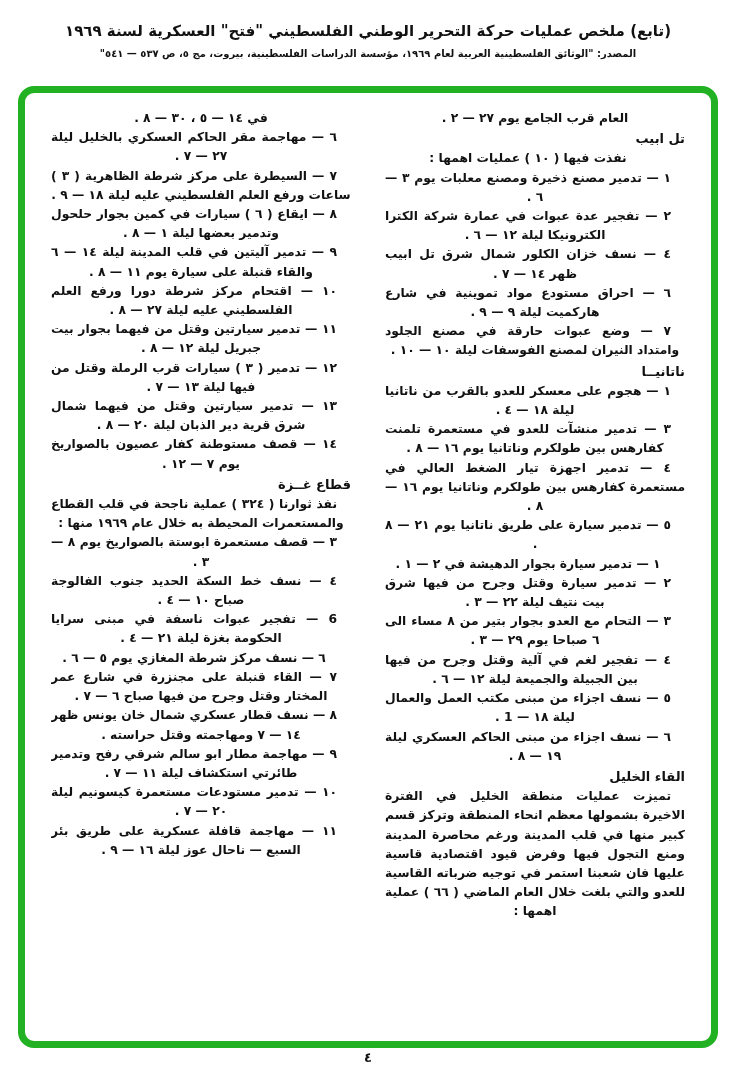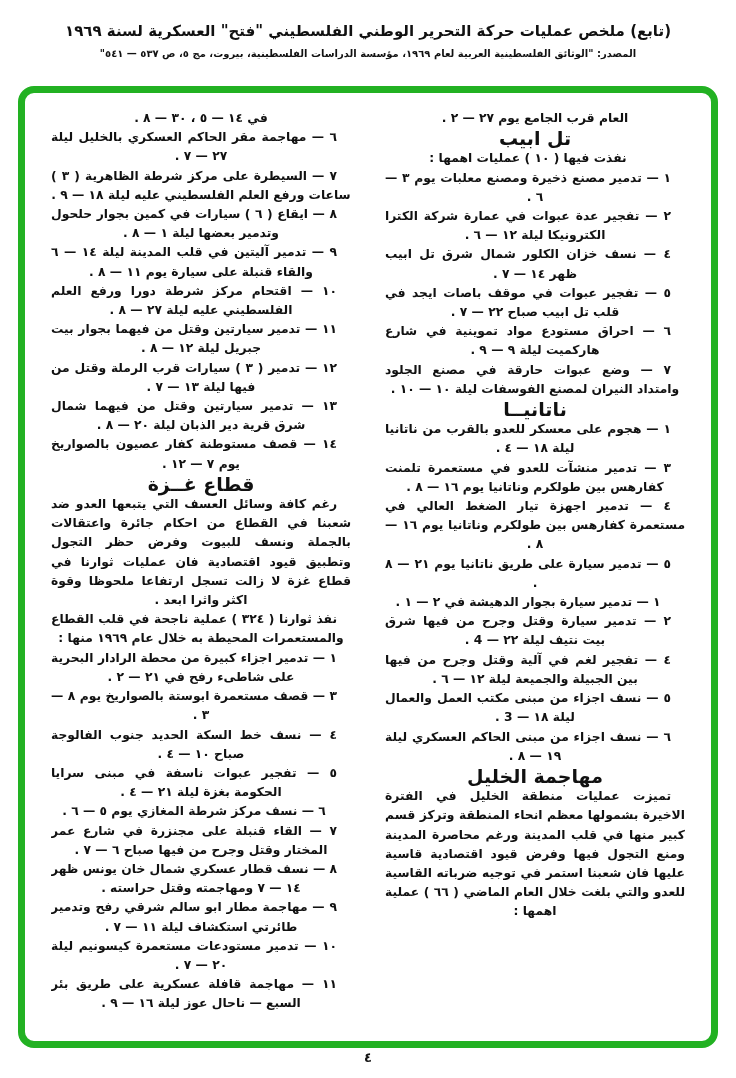--- a/index.html
+++ b/index.html
@@ -58,23 +58,23 @@
   .blk-item, .blk-para {
     text-indent: 14px;
     text-align: justify;
     text-align-last: center;
   }
   .blk-cont {
     text-indent: 0;
     text-align: center;
   }
   .blk-heading {
-    font-size: 19px;
+    font-size: 13px;
     font-weight: bold;
-    text-align: center;
+    text-align: right;
     text-indent: 0;
     margin: 1px 0;
   }
 
   .page-number {
     position: absolute;
     top: 1050px; left: 0;
     width: 100%;
     text-align: center;
     font-size: 13px;
@@ -92,54 +92,52 @@
 
   <div class="frame" style="border-color: rgb(34, 177, 34);">
     <div class="columns">
       <div class="col">
           <div class="blk blk-cont">العام قرب الجامع يوم ٢٧ — ٢ .</div>
           <div class="blk blk-heading">تل ابيب</div>
           <div class="blk blk-para">نفذت فيها ( ١٠ ) عمليات اهمها :</div>
           <div class="blk blk-item">١ — تدمير مصنع ذخيرة ومصنع معلبات يوم ٣ — ٦ .</div>
           <div class="blk blk-item">٢ — تفجير عدة عبوات في عمارة شركة الكترا الكترونيكا ليلة ١٢ — ٦ .</div>
           <div class="blk blk-item">٤ — نسف خزان الكلور شمال شرق تل ابيب ظهر ١٤ — ٧ .</div>
-          <div class="blk blk-item">٥ — تفجير عبوات في موقف باصات ايجد في قلب تل ابيب صباح ٢٢ — ٧ .</div>
           <div class="blk blk-item">٦ — احراق مستودع مواد تموينية في شارع هاركميت ليلة ٩ — ٩ .</div>
           <div class="blk blk-item">٧ — وضع عبوات حارقة في مصنع الجلود وامتداد النيران لمصنع الفوسفات ليلة ١٠ — ١٠ .</div>
           <div class="blk blk-heading">ناتانيــا</div>
           <div class="blk blk-item">١ — هجوم على معسكر للعدو بالقرب من ناتانيا ليلة ١٨ — ٤ .</div>
           <div class="blk blk-item">٣ — تدمير منشآت للعدو في مستعمرة تلمنت كفارهس بين طولكرم وناتانيا يوم ١٦ — ٨ .</div>
           <div class="blk blk-item">٤ — تدمير اجهزة تيار الضغط العالي في مستعمرة كفارهس بين طولكرم وناتانيا يوم ١٦ — ٨ .</div>
           <div class="blk blk-item">٥ — تدمير سيارة على طريق ناتانيا يوم ٢١ — ٨ .</div>
           <div class="blk blk-item">١ — تدمير سيارة بجوار الدهيشة في ٢ — ١ .</div>
-          <div class="blk blk-item">٢ — تدمير سيارة وقتل وجرح من فيها شرق بيت نتيف ليلة ٢٢ — 4 .</div>
+          <div class="blk blk-item">٢ — تدمير سيارة وقتل وجرح من فيها شرق بيت نتيف ليلة ٢٢ — ٣ .</div>
+          <div class="blk blk-item">٣ — التحام مع العدو بجوار بتير من ٨ مساء الى ٦ صباحا يوم ٢٩ — ٣ .</div>
           <div class="blk blk-item">٤ — تفجير لغم في آلية وقتل وجرح من فيها بين الجبيلة والجميعة ليلة ١٢ — ٦ .</div>
-          <div class="blk blk-item">٥ — نسف اجزاء من مبنى مكتب العمل والعمال ليلة ١٨ — 3 .</div>
+          <div class="blk blk-item">٥ — نسف اجزاء من مبنى مكتب العمل والعمال ليلة ١٨ — 1 .</div>
           <div class="blk blk-item">٦ — نسف اجزاء من مبنى الحاكم العسكري ليلة ١٩ — ٨ .</div>
-          <div class="blk blk-heading">مهاجمة الخليل</div>
+          <div class="blk blk-heading">القاء الخليل</div>
           <div class="blk blk-para">تميزت عمليات منطقة الخليل في الفترة الاخيرة بشمولها معظم انحاء المنطقة وتركز قسم كبير منها في قلب المدينة ورغم محاصرة المدينة ومنع التجول فيها وفرض قيود اقتصادية قاسية عليها فان شعبنا استمر في توجيه ضرباته القاسية للعدو والتي بلغت خلال العام الماضي ( ٦٦ ) عملية اهمها :</div>
         </div>
       <div class="col">
           <div class="blk blk-cont">في ١٤ — ٥ ، ٣٠ — ٨ .</div>
           <div class="blk blk-item">٦ — مهاجمة مقر الحاكم العسكري بالخليل ليلة ٢٧ — ٧ .</div>
           <div class="blk blk-item">٧ — السيطرة على مركز شرطة الظاهرية ( ٣ ) ساعات ورفع العلم الفلسطيني عليه ليلة ١٨ — ٩ .</div>
           <div class="blk blk-item">٨ — ايقاع ( ٦ ) سيارات في كمين بجوار حلحول وتدمير بعضها ليلة ١ — ٨ .</div>
           <div class="blk blk-item">٩ — تدمير آليتين في قلب المدينة ليلة ١٤ — ٦ والقاء قنبلة على سيارة يوم ١١ — ٨ .</div>
           <div class="blk blk-item">١٠ — اقتحام مركز شرطة دورا ورفع العلم الفلسطيني عليه ليلة ٢٧ — ٨ .</div>
           <div class="blk blk-item">١١ — تدمير سيارتين وقتل من فيهما بجوار بيت جبريل ليلة ١٢ — ٨ .</div>
           <div class="blk blk-item">١٢ — تدمير ( ٣ ) سيارات قرب الرملة وقتل من فيها ليلة ١٣ — ٧ .</div>
           <div class="blk blk-item">١٣ — تدمير سيارتين وقتل من فيهما شمال شرق قرية دير الذبان ليلة ٢٠ — ٨ .</div>
           <div class="blk blk-item">١٤ — قصف مستوطنة كفار عصيون بالصواريخ يوم ٧ — ١٢ .</div>
           <div class="blk blk-heading">قطاع غــزة</div>
-          <div class="blk blk-para">رغم كافة وسائل العسف التي يتبعها العدو ضد شعبنا في القطاع من احكام جائرة واعتقالات بالجملة ونسف للبيوت وفرض حظر التجول وتطبيق قيود اقتصادية فان عمليات ثوارنا في قطاع غزة لا زالت تسجل ارتفاعا ملحوظا وقوة اكثر واثرا ابعد .</div>
           <div class="blk blk-para">نفذ ثوارنا ( ٣٢٤ ) عملية ناجحة في قلب القطاع والمستعمرات المحيطة به خلال عام ١٩٦٩ منها :</div>
-          <div class="blk blk-item">١ — تدمير اجزاء كبيرة من محطة الرادار البحرية على شاطىء رفح في ٢١ — ٢ .</div>
           <div class="blk blk-item">٣ — قصف مستعمرة ابوستة بالصواريخ يوم ٨ — ٣ .</div>
           <div class="blk blk-item">٤ — نسف خط السكة الحديد جنوب الفالوجة صباح ١٠ — ٤ .</div>
-          <div class="blk blk-item">٥ — تفجير عبوات ناسفة في مبنى سرايا الحكومة بغزة ليلة ٢١ — ٤ .</div>
+          <div class="blk blk-item">6 — تفجير عبوات ناسفة في مبنى سرايا الحكومة بغزة ليلة ٢١ — ٤ .</div>
           <div class="blk blk-item">٦ — نسف مركز شرطة المغازي يوم ٥ — ٦ .</div>
           <div class="blk blk-item">٧ — القاء قنبلة على مجنزرة في شارع عمر المختار وقتل وجرح من فيها صباح ٦ — ٧ .</div>
           <div class="blk blk-item">٨ — نسف قطار عسكري شمال خان يونس ظهر ١٤ — ٧ ومهاجمته وقتل حراسته .</div>
           <div class="blk blk-item">٩ — مهاجمة مطار ابو سالم شرقي رفح وتدمير طائرتي استكشاف ليلة ١١ — ٧ .</div>
           <div class="blk blk-item">١٠ — تدمير مستودعات مستعمرة كيسونيم ليلة ٢٠ — ٧ .</div>
           <div class="blk blk-item">١١ — مهاجمة قافلة عسكرية على طريق بئر السبع — ناحال عوز ليلة ١٦ — ٩ .</div>
         </div>
     </div>
   </div>
 

